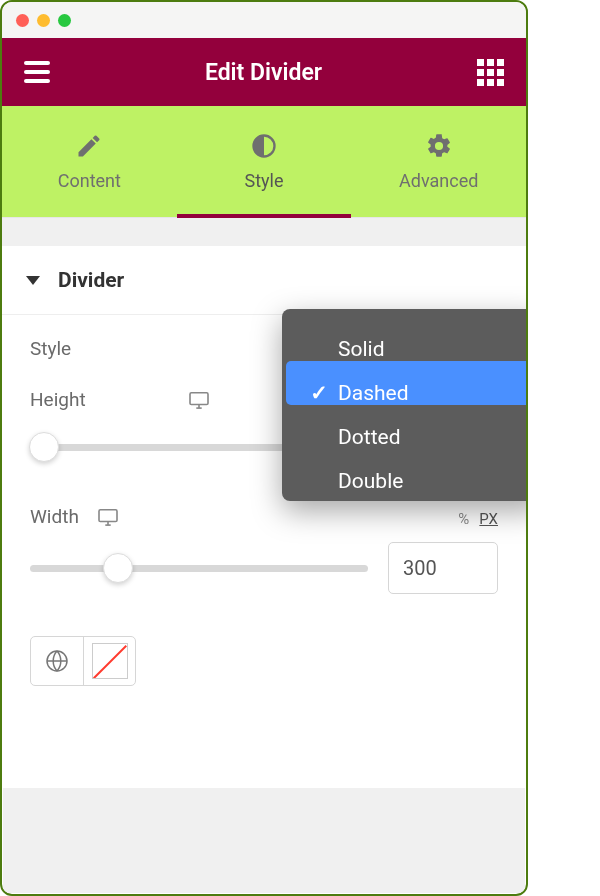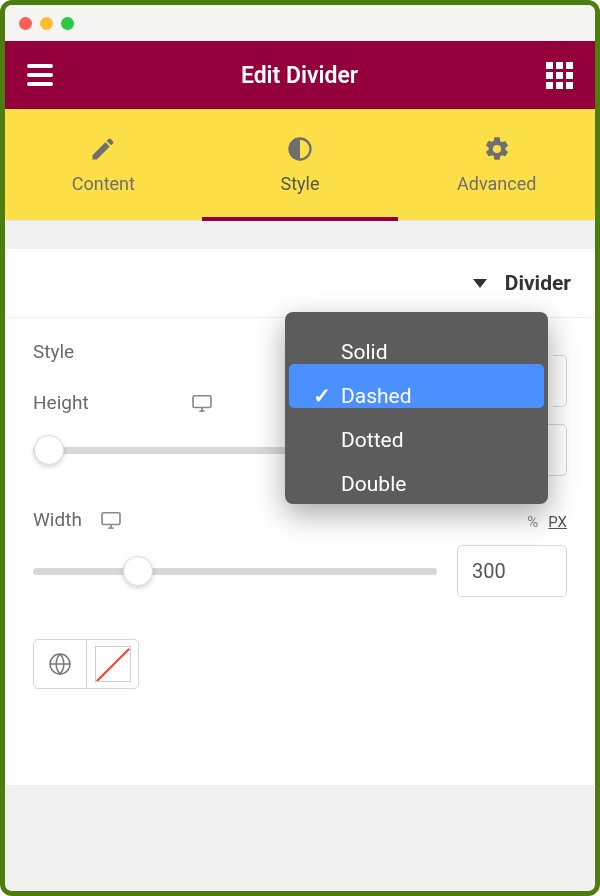--- a/index.html
+++ b/index.html
@@ -8,23 +8,23 @@
       padding: 0;
       font-family: -apple-system, BlinkMacSystemFont, "Segoe UI", Roboto, sans-serif;
     }
     body {
       background: #fff;
       width: 600px;
       height: 896px;
       overflow: hidden;
     }
     .window {
-      width: 600px;
+      width: 528px;
       height: 896px;
-      border: 5px solid #4d7c0f;
+      border: 2px solid #4d7c0f;
       border-radius: 12px;
       overflow: hidden;
       background: #fff;
       position: relative;
     }
     .titlebar {
       height: 36px;
       background: #f5f5f4;
       display: flex;
       align-items: center;
@@ -72,21 +72,21 @@
       gap: 3px;
       cursor: pointer;
     }
     .grid-icon div {
       background: #fff;
     }
 
     .tabs {
       display: flex;
       height: 112px;
-      background: #fde047;
+      background: #bef264;
       border-bottom: 1px solid #e6e6e6;
     }
     .tab {
       flex: 1;
       display: flex;
       flex-direction: column;
       align-items: center;
       justify-content: center;
       gap: 10px;
       cursor: pointer;
@@ -126,21 +126,20 @@
       background: #f0f0f0;
     }
 
     .section-header {
       display: flex;
       align-items: center;
       padding: 22px 24px;
       gap: 18px;
       cursor: pointer;
       border-bottom: 1px solid #eee;
-      justify-content: flex-end;
     }
     .caret-down {
       width: 0;
       height: 0;
       border-left: 7px solid transparent;
       border-right: 7px solid transparent;
       border-top: 9px solid #333;
     }
     .section-title {
       font-size: 21px;

